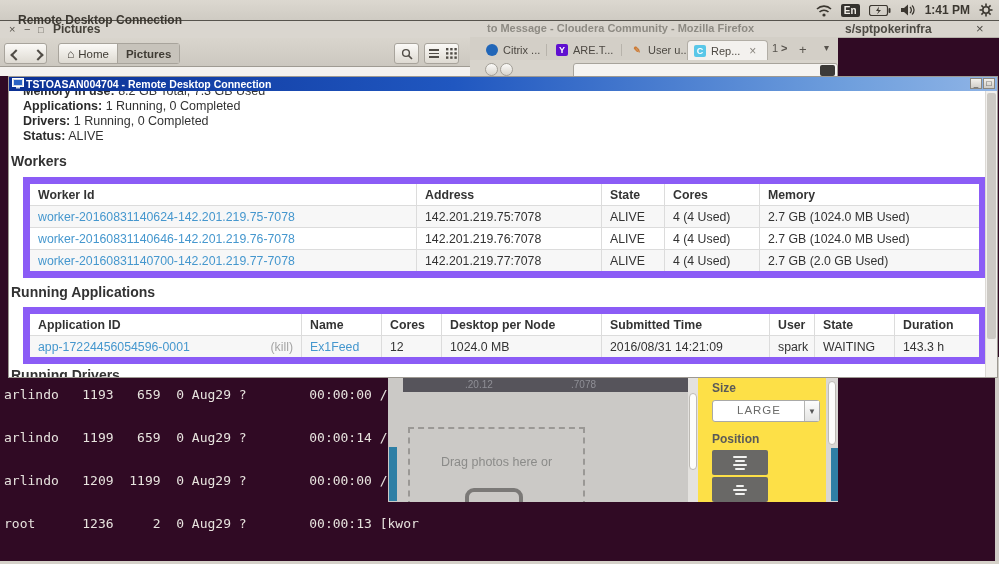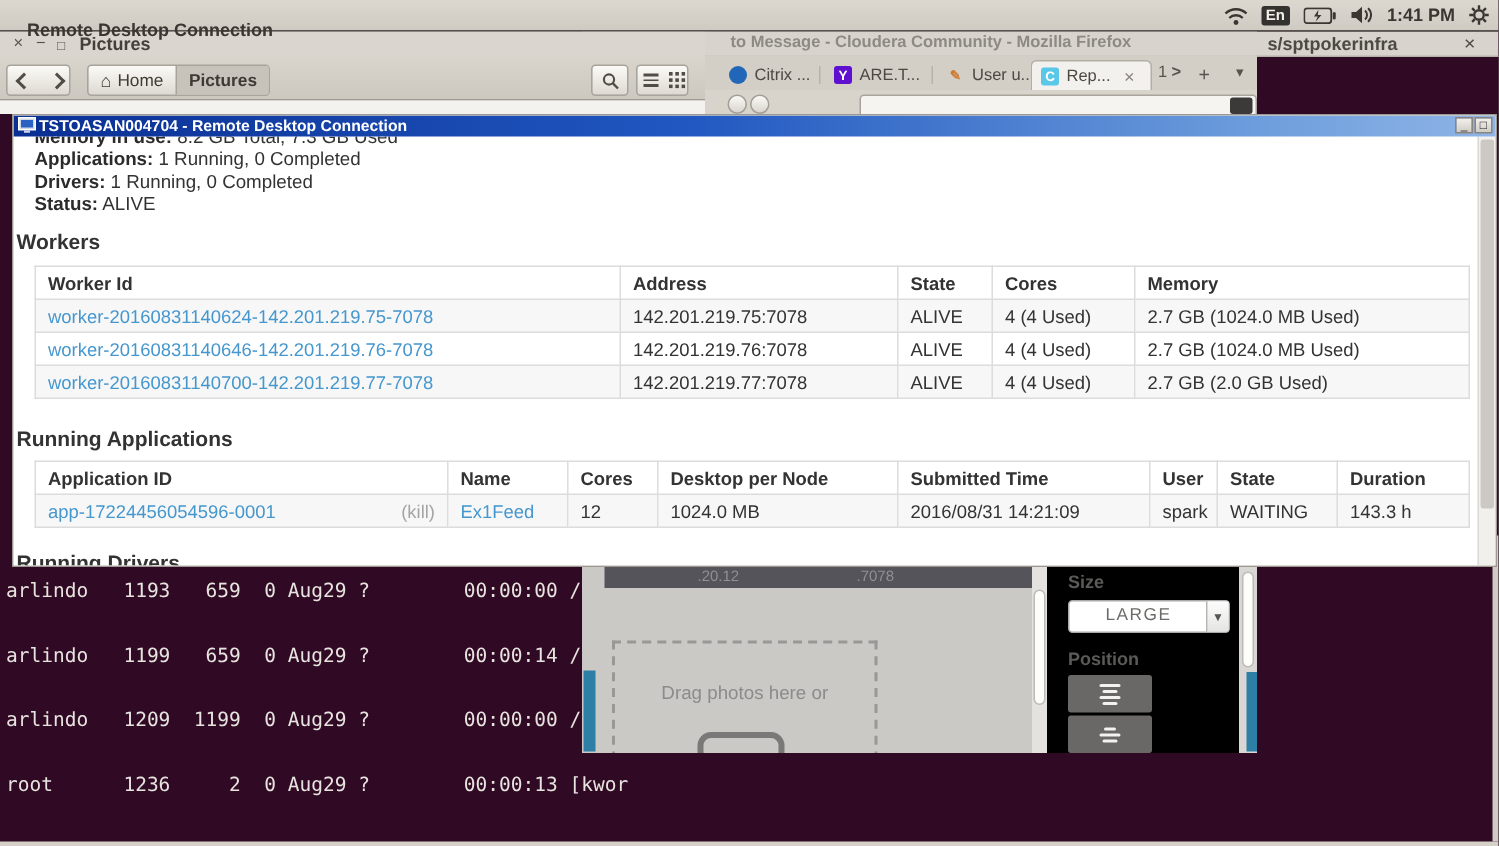--- a/index.html
+++ b/index.html
@@ -52,21 +52,21 @@
   .dimbar{position:absolute;left:15px;top:301px;width:328px;height:14px;background:#56545b;
     color:#8f8f96;font-size:10px;line-height:14px;white-space:pre;}
   .dimbar span{position:absolute;top:0;}
   .dropzone{position:absolute;left:20px;top:350px;width:177px;height:80px;border:2px dashed #9a9895;box-sizing:border-box;}
   .dragtext{position:absolute;left:0;top:26px;width:100%;text-align:center;font-size:12.5px;color:#8b8b89;}
   .chooseBtn{position:absolute;left:77px;top:411px;width:58px;height:22px;border:4px solid #7b7977;
     border-radius:9px;background:#cbc9c6;box-sizing:border-box;}
   .gutter{position:absolute;background:#e4e2df;}
   .thumbw{position:absolute;width:8px;border-radius:4px;background:#fdfdfc;border:1px solid #bdbab5;box-sizing:border-box;}
   .tealblock{position:absolute;background:#2e7fa5;}
-  #ffpanel{position:absolute;left:310px;top:301px;width:154px;height:124px;background:#000000;}
+  #ffpanel{position:absolute;left:310px;top:301px;width:154px;height:124px;background:#fde047;}
   .plabel{position:absolute;left:14px;font-size:12px;font-weight:bold;color:#5a5a58;}
   .sizesel{position:absolute;left:14px;top:22px;width:108px;height:22px;background:#fff;
     border:1px solid #a9a9a7;border-radius:3px;box-sizing:border-box;}
   .sizesel .val{position:absolute;left:0;top:3px;width:92px;text-align:center;font-size:11.5px;color:#6b6b69;letter-spacing:1px;}
   .selarrow{position:absolute;right:0;top:0;width:14px;height:100%;border-left:1px solid #b5b5b3;
     background:linear-gradient(#fdfdfd,#e4e4e2);display:flex;align-items:center;justify-content:center;
     font-size:8px;color:#555;}
   .posbtn{position:absolute;left:14px;width:56px;height:25px;background:#696866;border-radius:2px;}
   .alnlines{position:absolute;left:0;top:0;width:100%;height:100%;display:flex;flex-direction:column;
     align-items:center;justify-content:center;gap:2px;}
@@ -102,21 +102,21 @@
     box-sizing:border-box;font-size:8px;line-height:9px;text-align:center;color:#222;}
   #rdp .rbtns{position:absolute;right:2px;top:1px;display:flex;gap:1px;}
   #rdppage{position:absolute;left:0;top:14px;width:976px;height:286px;background:#fff;overflow:hidden;
     font-size:12.5px;color:#333;}
   #rdpscroll{position:absolute;right:0;top:14px;width:12px;height:286px;background:#f2f0ed;border-left:1px solid #dcd9d5;box-sizing:border-box;}
   #rdpscroll .sthumb{position:absolute;left:1px;top:2px;width:9px;height:246px;background:#ccc9c4;border-radius:2px;}
   .summary{position:absolute;left:14px;top:-7px;line-height:15px;}
   .summary b{color:#2b2b2b;}
   .sparkhead{position:absolute;left:2px;font-size:14px;font-weight:bold;color:#333;}
   table.spark{border-collapse:collapse;table-layout:fixed;width:956px;position:absolute;left:14px;
-    font-size:12.3px;color:#333;border:1px solid #8b5cf6;}
+    font-size:12.3px;color:#333;border:7px solid #8b5cf6;}
   table.spark th,table.spark td{border:1px solid #dcdcdc;height:21px;padding:0 8px;text-align:left;
     overflow:hidden;white-space:nowrap;font-weight:normal;}
   table.spark th{font-weight:bold;}
   table.spark tr.stripe td{background:#f7f7f7;}
   a.slink{color:#4597ce;text-decoration:none;}
   .kill{color:#a5a5a5;float:right;}
 
   svg{display:block;}
 </style>
 </head>

